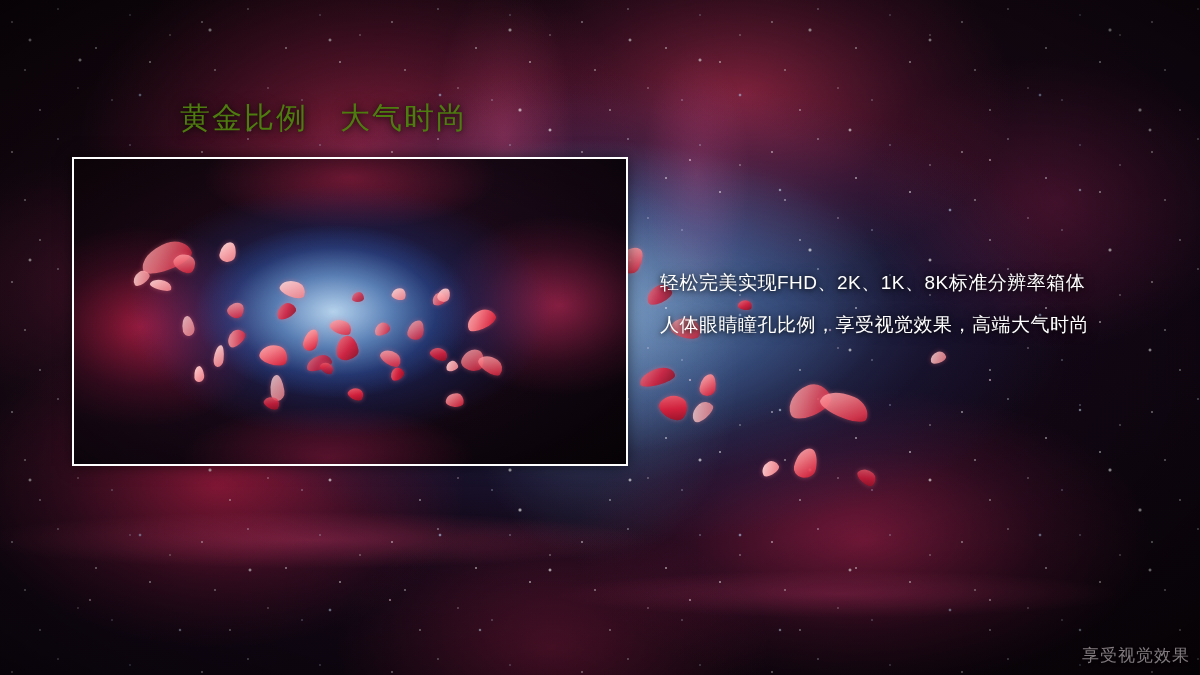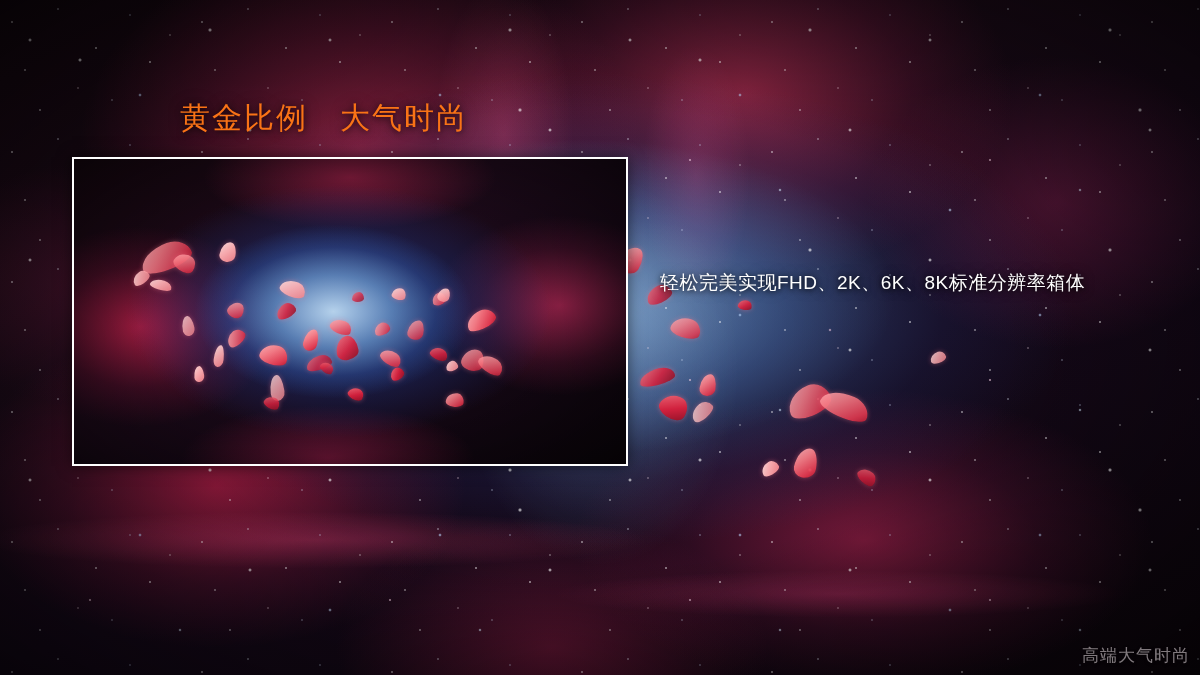--- a/index.html
+++ b/index.html
@@ -93,21 +93,21 @@
     background:linear-gradient(135deg,#ffb3b8 0%,#f97d86 38%,#e5394f 78%,#b3172c 100%);
     box-shadow:0 0 5px rgba(255,120,140,.45);
   }
   .petal.pale { background:linear-gradient(135deg,#ffe0df 0%,#ffb1b4 45%,#f07d86 100%); }
   .petal.deep { background:linear-gradient(140deg,#f4737f 0%,#d8203c 55%,#8e0f23 100%); }
 
   
   .title {
     position:absolute; left:180px; top:100px;
     font-size:30px; line-height:1.2;
-    color:#f97316;
+    color:#4d7c0f;
     letter-spacing:2px;
     text-shadow:0 1px 6px rgba(0,0,0,.70), 0 0 16px rgba(0,0,0,.45);
     white-space:pre;
   }
 
   
   .screen-frame {
     position:absolute;
     left:72px; top:157px;
     width:556px; height:309px;
@@ -223,17 +223,18 @@
         <div class="petal" style="left: 392px; top: 152px; width: 30px; height: 18px; transform: rotate(-24deg); opacity: 0.96;"></div>
         <div class="petal" style="left: 388px; top: 190px; width: 22px; height: 22px; transform: rotate(18deg); opacity: 0.8;"></div>
         <div class="petal" style="left: 404px; top: 198px; width: 26px; height: 16px; transform: rotate(36deg); opacity: 0.84;"></div>
         <div class="petal" style="left: 372px; top: 234px; width: 18px; height: 14px; transform: rotate(8deg); opacity: 0.88;"></div>
         <div class="petal pale" style="left: 364px; top: 129px; width: 12px; height: 14px; transform: rotate(20deg); opacity: 0.92;"></div>
         <div class="petal pale" style="left: 120px; top: 207px; width: 10px; height: 16px; transform: rotate(-6deg); opacity: 0.96;"></div>
       </div>
   </div>
 
   <div class="body-text">
-    <div class="body-line">轻松完美实现FHD、2K、6K、8K标准分辨率箱体</div>
+    <div class="body-line">轻松完美实现FHD、2K、1K、8K标准分辨率箱体</div>
+    <div class="body-line">人体眼睛瞳孔比例，享受视觉效果，高端大气时尚</div>
   </div>
 
-  <div class="watermark">高端大气时尚</div>
+  <div class="watermark">享受视觉效果</div>
 </div>
 
 </body></html>

